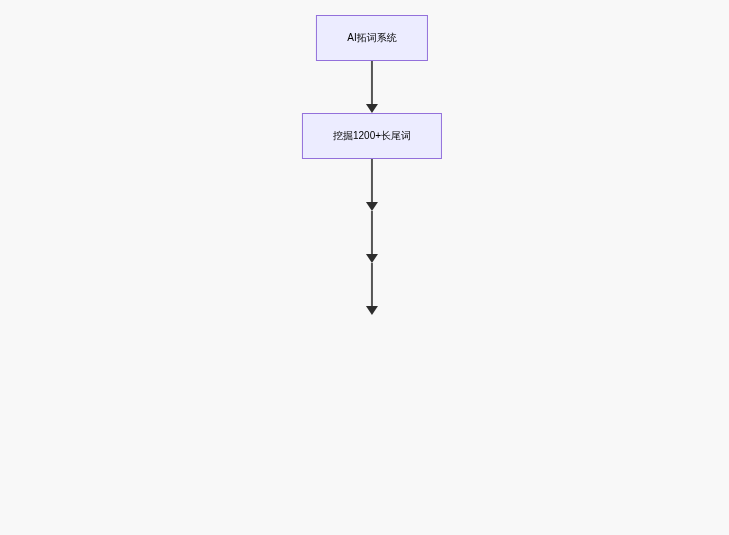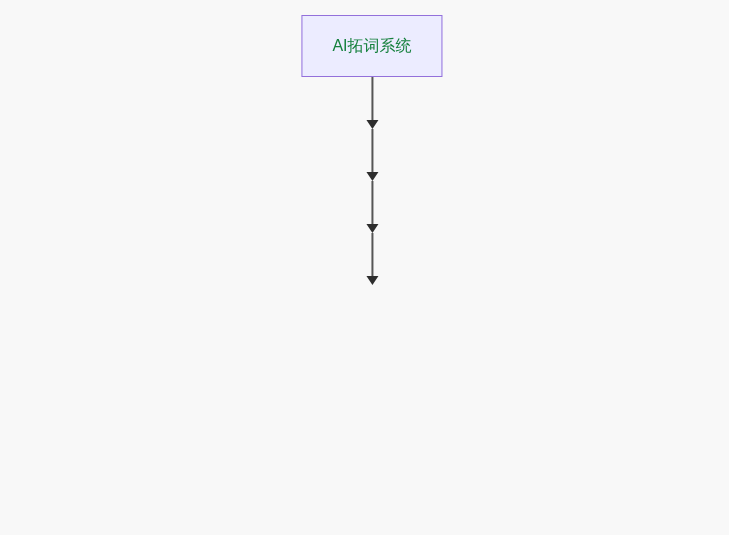--- a/index.html
+++ b/index.html
@@ -15,29 +15,29 @@
     position: absolute;
     top: 15px;
     left: 372px;
     transform: translateX(-50%);
     display: flex;
     flex-direction: column;
     align-items: center;
   }
   .node {
     box-sizing: border-box;
-    height: 62px;
+    height: 46px;
     display: flex;
     align-items: center;
     justify-content: center;
     padding: 0 30px;
     background: #ececff;
     border: 1px solid #9370db;
-    color: #15803d;
-    font-size: 16px;
+    color: #000000;
+    font-size: 10px;
     white-space: nowrap;
     line-height: 1;
   }
   .arrow {
     display: flex;
     flex-direction: column;
     align-items: center;
     height: 52px;
   }
   .arrow .line {
@@ -62,20 +62,23 @@
 
     <div class="node">
       <span>AI拓词系统</span>
     </div>
 
     <div class="arrow">
       <div class="line"></div>
       <div class="head"></div>
     </div>
 
+    <div class="node">
+      <span>挖掘1200+长尾词</span>
+    </div>
 
     <div class="arrow">
       <div class="line"></div>
       <div class="head"></div>
     </div>
 
 
     <div class="arrow">
       <div class="line"></div>
       <div class="head"></div>

